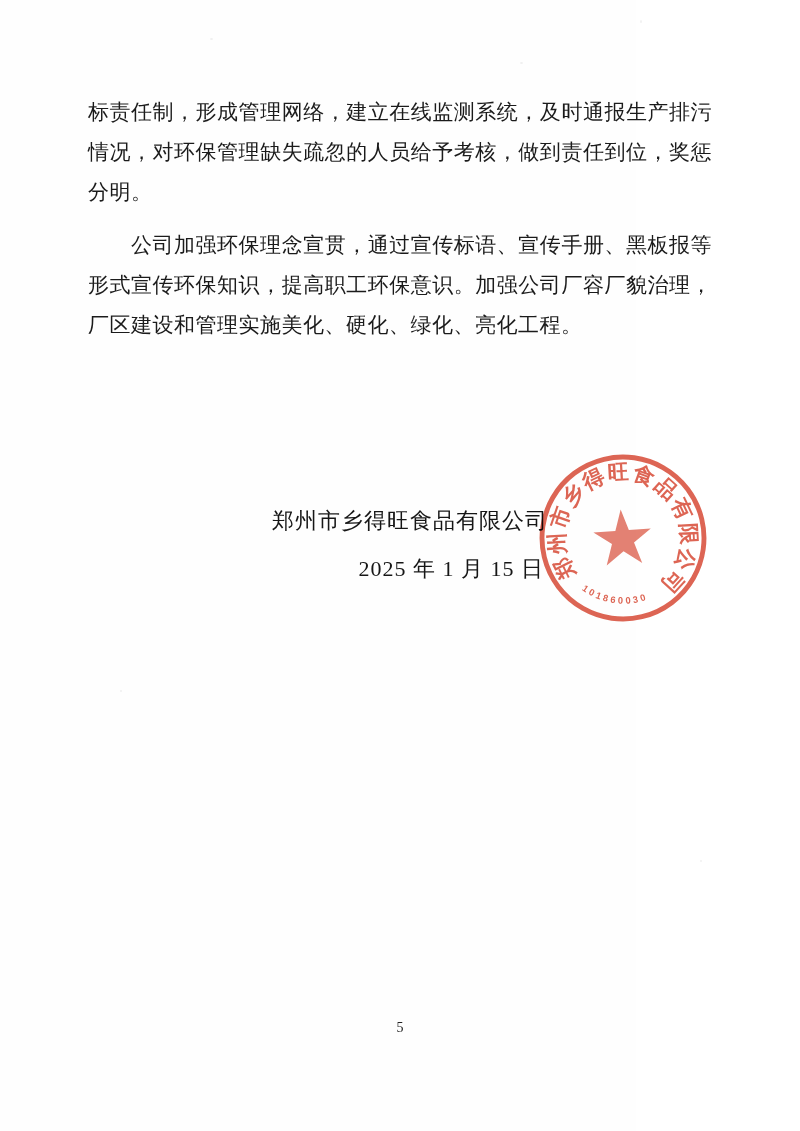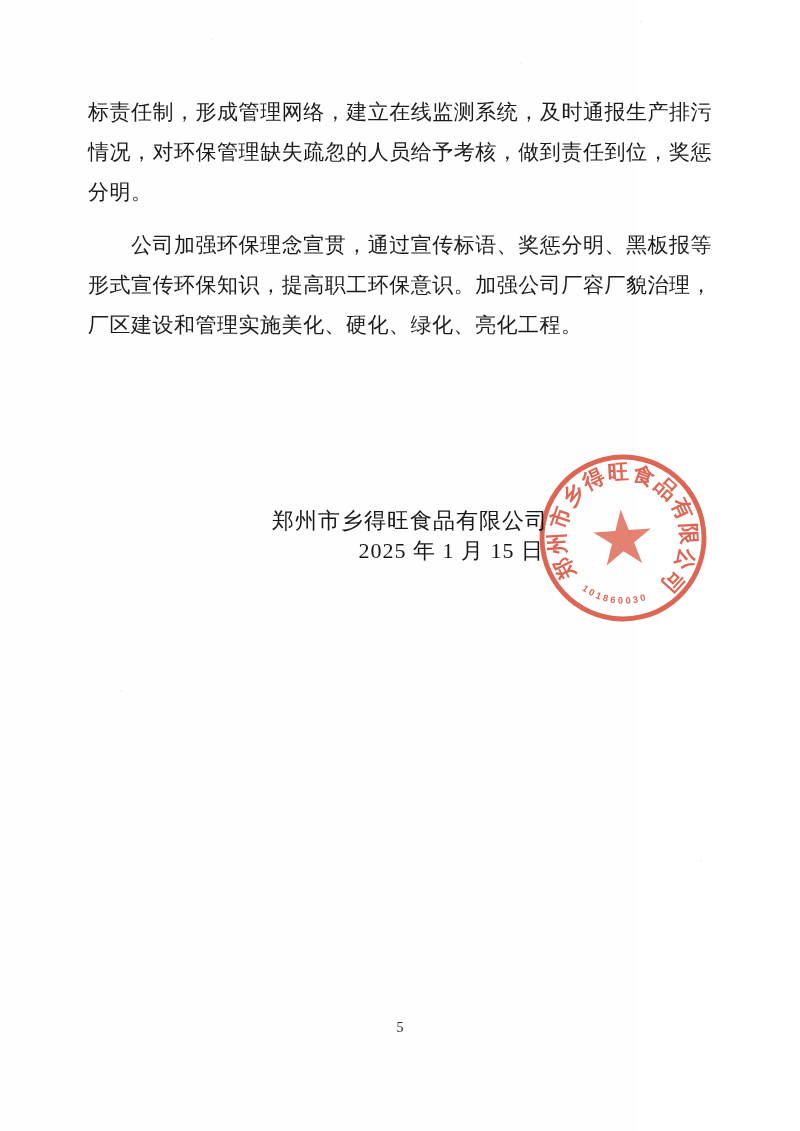--- a/index.html
+++ b/index.html
@@ -37,21 +37,21 @@
   .para.indented { text-indent: 43px; }
 
   .signature {
     position: absolute; top: 506px; right: 88px;
     text-align: right; color: #161616;
   }
   .signature .company {
     font-size: 22px; letter-spacing: 1px; line-height: 30px;
   }
   .signature .date {
-    font-size: 22px; letter-spacing: 1px;
+    margin-top: 18px; font-size: 22px; letter-spacing: 1px;
     line-height: 30px; padding-right: 4px;
   }
 
   .seal {
     position: absolute; left: 534px; top: 449px;
     width: 178px; height: 178px;
     transform: rotate(8deg);
     opacity: 0.88;
     mix-blend-mode: multiply;
     pointer-events: none;
@@ -70,21 +70,21 @@
 <div class="page">
 
   <div class="noise n1"></div>
   <div class="noise n2"></div>
   <div class="noise n3"></div>
   <div class="noise n4"></div>
   <div class="noise n5"></div>
 
   <div class="content">
     <p class="para">标责任制，形成管理网络，建立在线监测系统，及时通报生产排污情况，对环保管理缺失疏忽的人员给予考核，做到责任到位，奖惩分明。</p>
-    <p class="para indented">公司加强环保理念宣贯，通过宣传标语、奖惩分明、黑板报等形式宣传环保知识，提高职工环保意识。加强公司厂容厂貌治理，厂区建设和管理实施美化、硬化、绿化、亮化工程。</p>
+    <p class="para indented">公司加强环保理念宣贯，通过宣传标语、宣传手册、黑板报等形式宣传环保知识，提高职工环保意识。加强公司厂容厂貌治理，厂区建设和管理实施美化、硬化、绿化、亮化工程。</p>
   </div>
 
   <div class="signature">
     <div class="company">郑州市乡得旺食品有限公司</div>
     <div class="date">2025 年 1 月 15 日</div>
   </div>
 
   <div class="seal">
     <svg viewBox="0 0 200 200" xmlns="http://www.w3.org/2000/svg">
       <defs>

